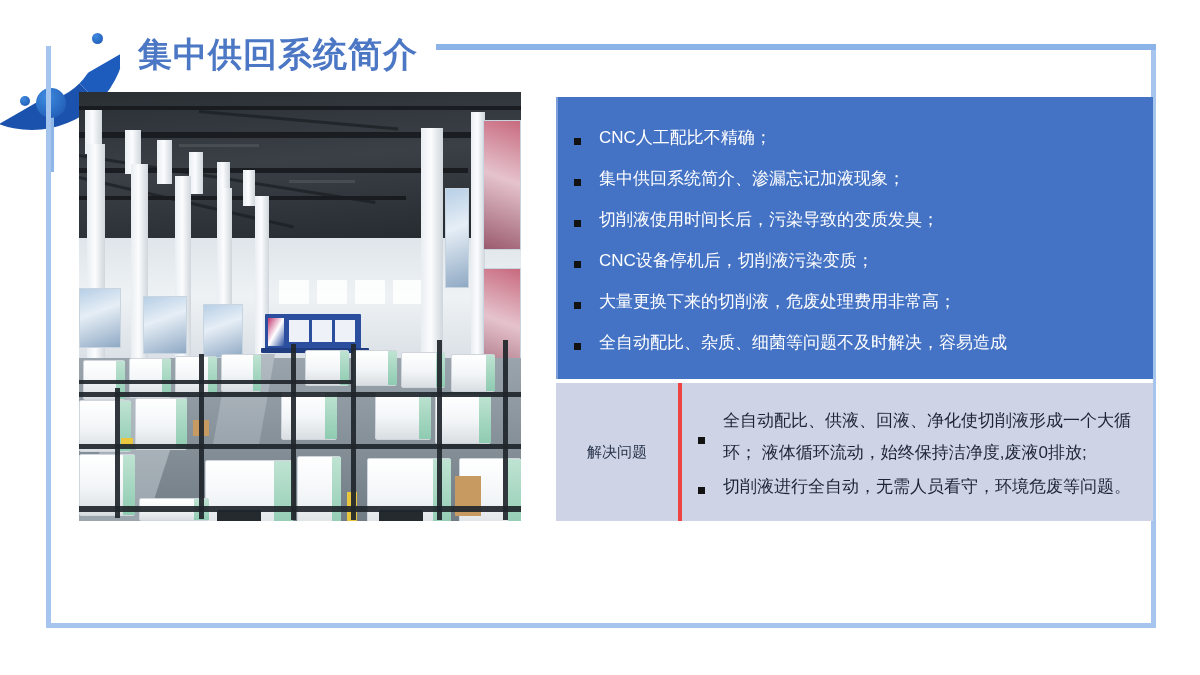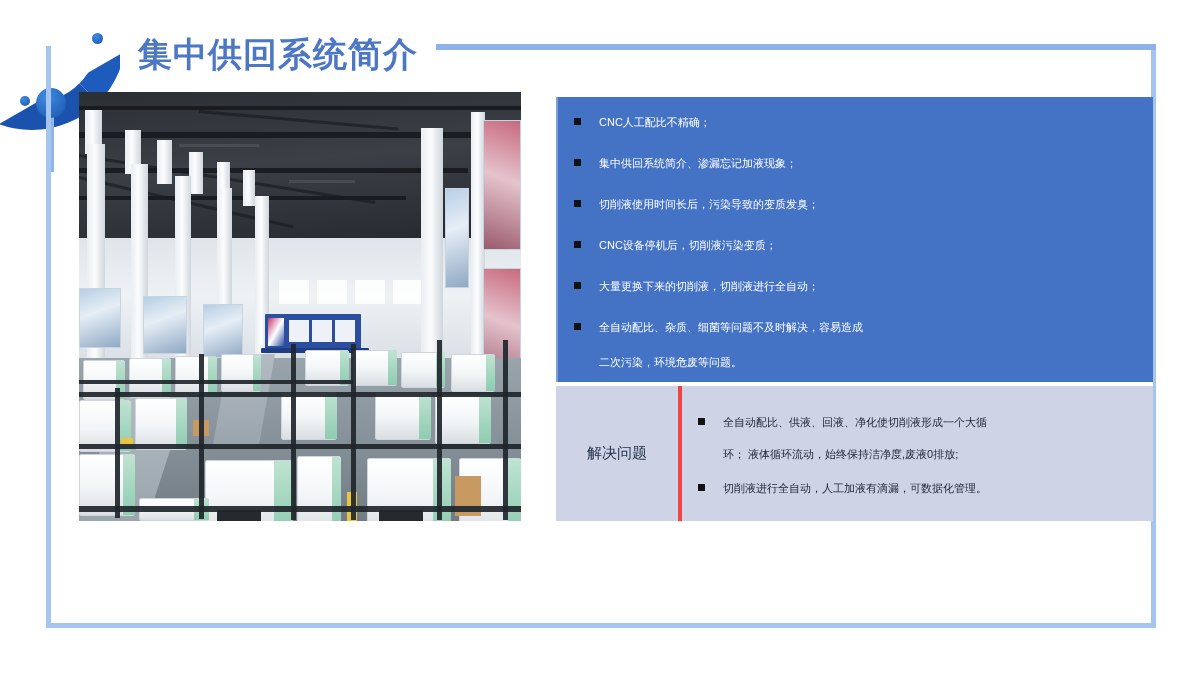--- a/index.html
+++ b/index.html
@@ -191,22 +191,22 @@
   .row-body {
     flex: 1 1 auto;
     padding: 14px 14px 10px 16px;
     display: flex; flex-direction: column; justify-content: center;
   }
   .row-current .row-body { border-left: 2px solid #7d9fd8; }
   .row-solution .row-body { border-left: 4px solid #ef4444; }
 
   .bullet-item {
     display: flex;
-    align-items: flex-start;
-    font-size: 11px;
+    align-items: center;
+    font-size: 17px;
     line-height: 22px;
   }
   .row-current .bullet-item { color: #ffffff; margin: 9.5px 0; }
   .row-solution .bullet-item { color: #1d2535; margin: 6px 0; }
   .bullet-mark {
     flex: 0 0 auto;
     width: 7px; height: 7px;
     background: #121212;
     margin: 7px 18px 0 0;
   }
@@ -346,43 +346,43 @@
         <div class="bullet-item">
           <span class="bullet-mark"></span>
           <span class="bullet-text">切削液使用时间长后，污染导致的变质发臭；</span>
         </div>
         <div class="bullet-item">
           <span class="bullet-mark"></span>
           <span class="bullet-text">CNC设备停机后，切削液污染变质；</span>
         </div>
         <div class="bullet-item">
           <span class="bullet-mark"></span>
-          <span class="bullet-text">大量更换下来的切削液，切削液进行全自动；</span>
-        </div>
-        <div class="bullet-item">
-          <span class="bullet-mark"></span>
-          <span class="bullet-text"><span>全自动配比、杂质、细菌等问题不及时解决，容易造成</span><span class="cont">二次污染，环境危废等问题。</span></span>
+          <span class="bullet-text">大量更换下来的切削液，危废处理费用非常高；</span>
+        </div>
+        <div class="bullet-item">
+          <span class="bullet-mark"></span>
+          <span class="bullet-text"><span>全自动配比、杂质、细菌等问题不及时解决，容易造成</span></span>
         </div>
 
       </div>
     </div>
 
     <div class="row-gap"></div>
 
     <div class="row row-solution">
       <div class="row-label">解决问题</div>
       <div class="row-body">
 
         <div class="bullet-item">
           <span class="bullet-mark"></span>
           <span class="bullet-text"><span>全自动配比、供液、回液、净化使切削液形成一个大循</span><span class="cont">环； 液体循环流动，始终保持洁净度,废液0排放;</span></span>
         </div>
         <div class="bullet-item">
           <span class="bullet-mark"></span>
-          <span class="bullet-text">切削液进行全自动，人工加液有滴漏，可数据化管理。</span>
+          <span class="bullet-text">切削液进行全自动，无需人员看守，环境危废等问题。</span>
         </div>
 
       </div>
     </div>
 
   </div>
 
 </div>
 
 </body></html>

